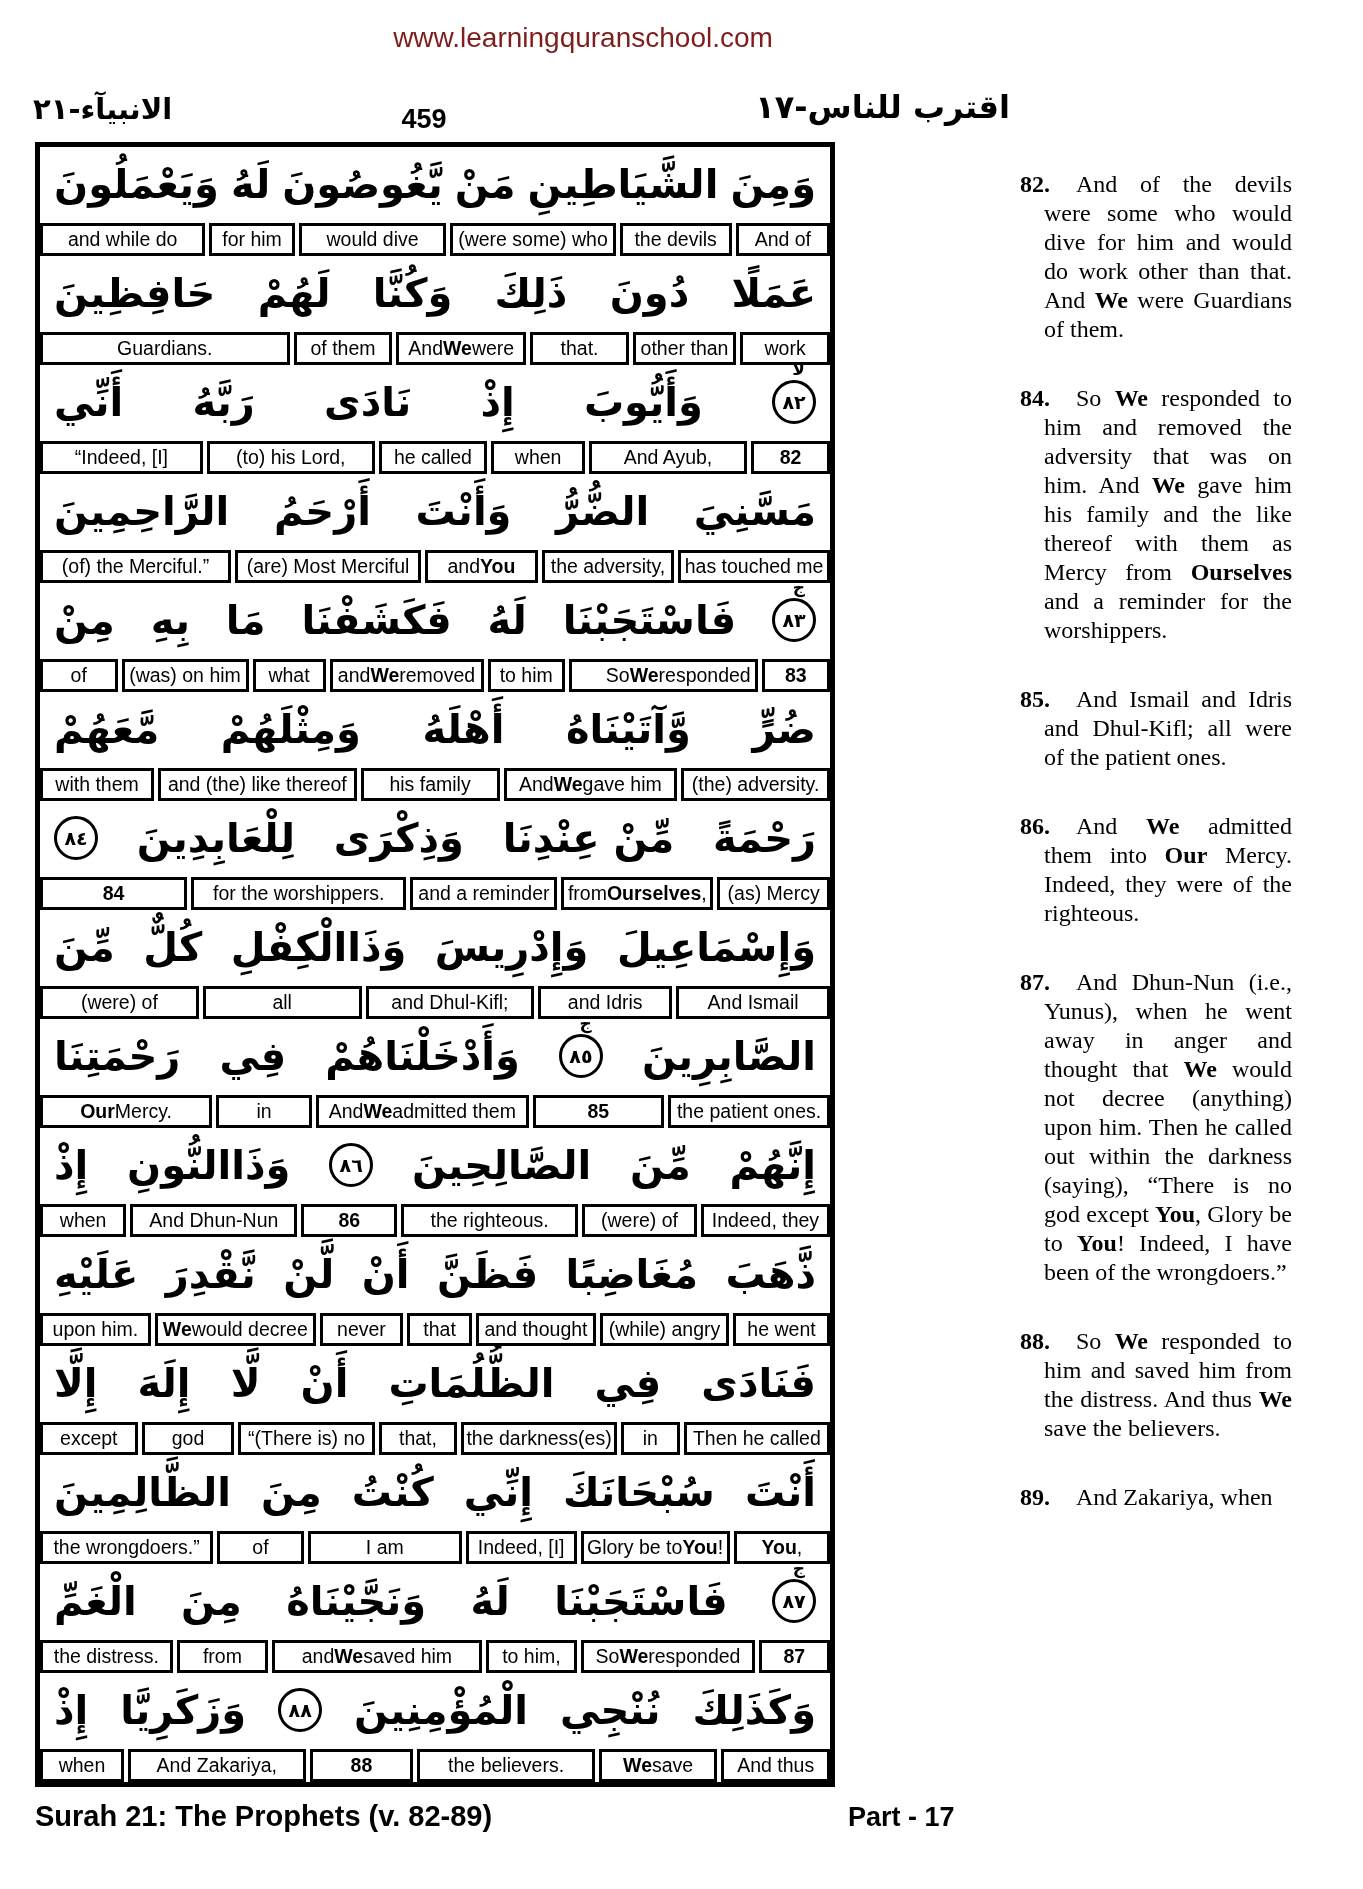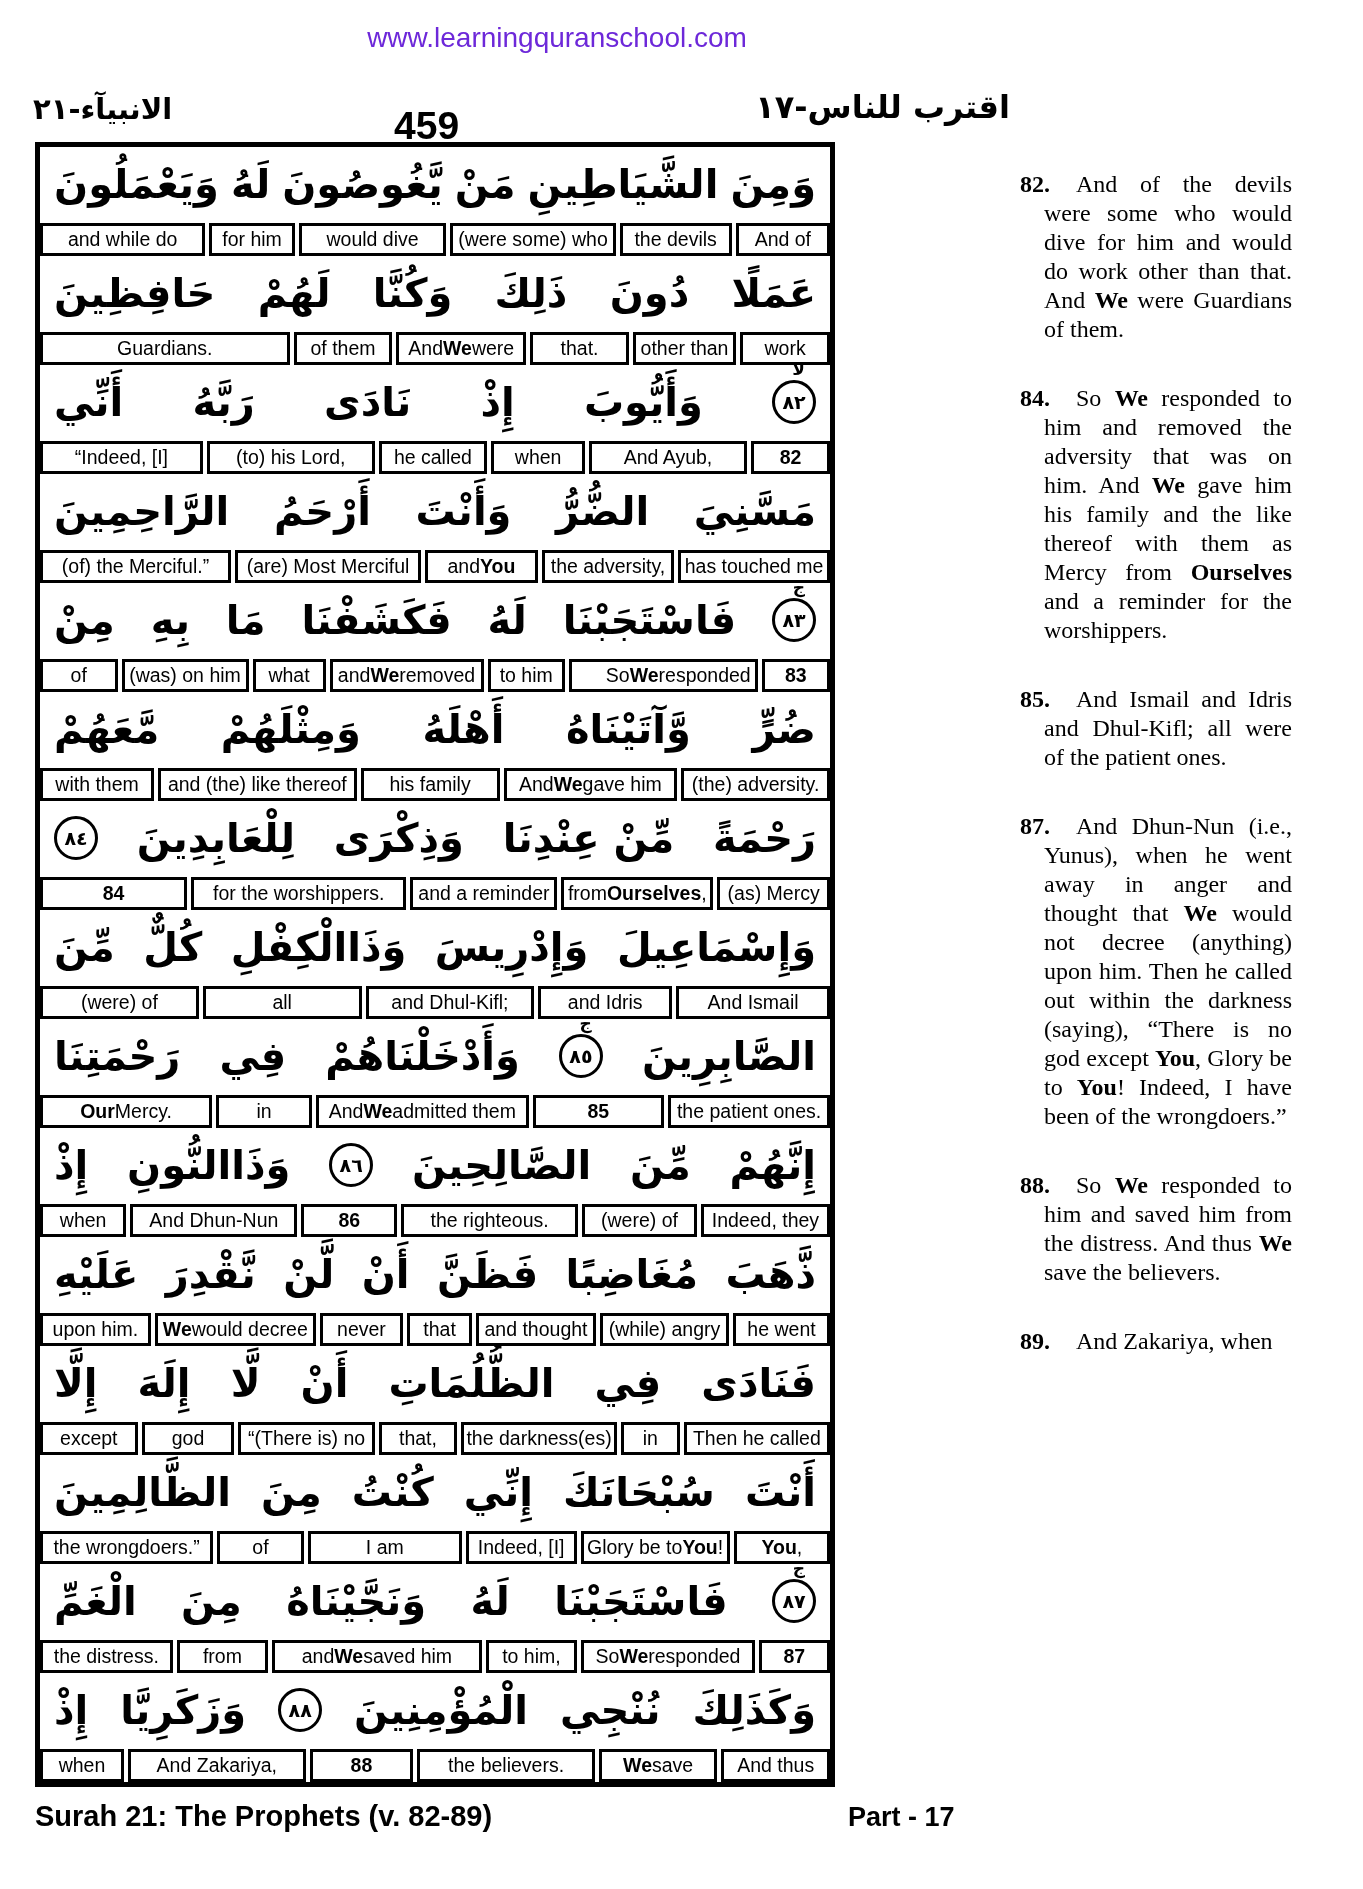--- a/index.html
+++ b/index.html
@@ -4,33 +4,33 @@
 <style>
   html,body { margin:0; padding:0; background:#e8e8e8; }
   .page {
     position:relative; width:1363px; height:1889px; margin:0 auto;
     background:#ffffff; color:#000;
     font-family:"Liberation Sans", sans-serif; overflow:hidden;
   }
 
   
   .site-url {
-    position:absolute; top:22px; left:557px; transform:translateX(-50%);
-    font-size:28px; letter-spacing:0px; color:#6d28d9; white-space:nowrap;
+    position:absolute; top:22px; left:583px; transform:translateX(-50%);
+    font-size:28px; letter-spacing:0px; color:#7f1d1d; white-space:nowrap;
   }
 
   
   .hdr-left-arabic {
     position:absolute; top:92px; left:33px;
     font-family:"DejaVu Sans", sans-serif; font-weight:bold; font-size:29px;
     direction:rtl; white-space:nowrap;
   }
   .hdr-page-num {
     position:absolute; top:104px; left:394px; width:60px; text-align:center;
-    font-weight:bold; font-size:39px;
+    font-weight:bold; font-size:27px;
   }
   .hdr-right-arabic {
     position:absolute; top:88px; right:353px;
     font-family:"DejaVu Sans", sans-serif; font-weight:bold; font-size:32px;
     direction:rtl; white-space:nowrap;
   }
 
   
   .grid {
     position:absolute; left:35px; top:142px; width:800px; height:1645px;
@@ -379,20 +379,21 @@
           <div class="ecell" style="flex: 1.1 1 0px;"><b>We</b> save</div>
           <div class="ecell" style="flex: 1 1 0px;">And thus</div>
         </div>
       </div>
     </div>
 
   <div class="trans-col" id="trans-col">
       <p class="verse"><b class="vnum">82.</b><span class="vtab"></span><span>And of the devils were some who would dive for him and would do work other than that. And <b>We</b> were Guardians of them.</span></p>
       <p class="verse"><b class="vnum">84.</b><span class="vtab"></span><span>So <b>We</b> responded to him and removed the adversity that was on him. And <b>We</b> gave him his family and the like thereof with them as Mercy from <b>Ourselves</b> and a reminder for the worshippers.</span></p>
       <p class="verse"><b class="vnum">85.</b><span class="vtab"></span><span>And Ismail and Idris and Dhul-Kifl; all were of the patient ones.</span></p>
+      <p class="verse"><b class="vnum">86.</b><span class="vtab"></span><span>And <b>We</b> admitted them into <b>Our</b> Mercy. Indeed, they were of the righteous.</span></p>
       <p class="verse"><b class="vnum">87.</b><span class="vtab"></span><span>And Dhun-Nun (i.e., Yunus), when he went away in anger and thought that <b>We</b> would not decree (anything) upon him. Then he called out within the darkness (saying), “There is no god except <b>You</b>, Glory be to <b>You</b>! Indeed, I have been of the wrongdoers.”</span></p>
       <p class="verse"><b class="vnum">88.</b><span class="vtab"></span><span>So <b>We</b> responded to him and saved him from the distress. And thus <b>We</b> save the believers.</span></p>
       <p class="verse"><b class="vnum">89.</b><span class="vtab"></span><span>And Zakariya, when</span></p>
     </div>
 
   <div class="footer-left">Surah 21: The Prophets (v. 82-89)</div>
   <div class="footer-part">Part - 17</div>
 
 </div>
 

